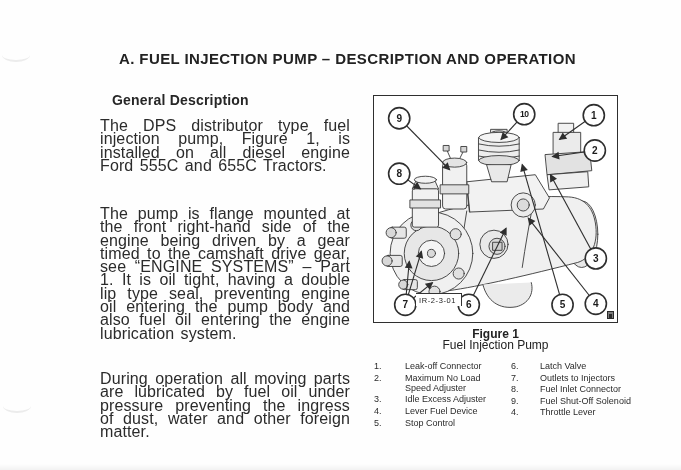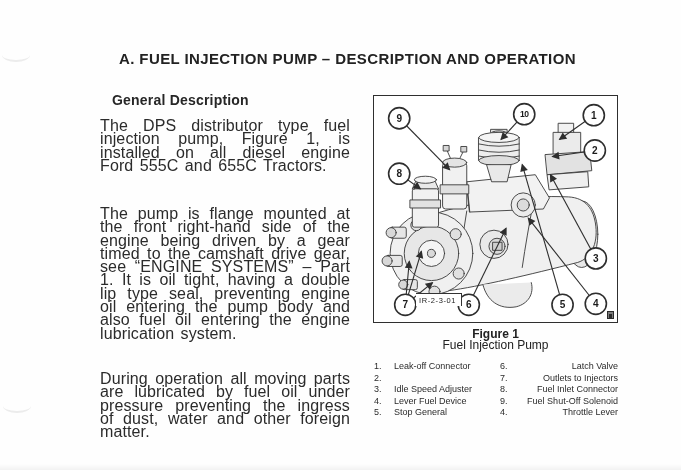--- a/index.html
+++ b/index.html
@@ -60,22 +60,22 @@
 
   .legend {
     position:absolute; left:374px; top:361px;
     display:flex; font-size:9px; line-height:10.3px; color:#2b2b2b;
   }
   .legend-col { display:flex; flex-direction:column; }
   .legend-col-left  { margin-right:22px; }
   .legend-item { display:flex; margin-bottom:1.3px; }
   .legend-num { flex:none; width:20px; }
   .legend-col-right .legend-num { width:18px; }
-  .legend-label { width:84px; }
-  .legend-col-right .legend-label { width:100px;text-align:right; }
+  .legend-label { width:84px;margin-left:11px; }
+  .legend-col-right .legend-label { width:100px; }
 
   
   .callout circle { fill:#fff; stroke:#2e2e2e; stroke-width:1.6; }
   .callout text {
     font-family:"Liberation Sans", sans-serif; font-weight:bold;
     font-size:10px; fill:#1c1c1c; text-anchor:middle;
   }
   .callout.wide text { font-size:8.5px; letter-spacing:-.4px; }
   .arrows line { stroke:#2e2e2e; stroke-width:1.1; marker-end:url(#ah); }
 
@@ -254,32 +254,33 @@
   </div>
 
   <div class="legend">
     <div class="legend-col legend-col-left">
       <div class="legend-item">
         <span class="legend-num">1.</span>
         <span class="legend-label">Leak-off Connector</span>
       </div>
       <div class="legend-item">
         <span class="legend-num">2.</span>
+        <span class="legend-label">Maximum No Load Speed Adjuster</span>
       </div>
       <div class="legend-item">
         <span class="legend-num">3.</span>
-        <span class="legend-label">Idle Speed Adjuster</span>
+        <span class="legend-label">Idle Excess Adjuster</span>
       </div>
       <div class="legend-item">
         <span class="legend-num">4.</span>
         <span class="legend-label">Lever Fuel Device</span>
       </div>
       <div class="legend-item">
         <span class="legend-num">5.</span>
-        <span class="legend-label">Stop General</span>
+        <span class="legend-label">Stop Control</span>
       </div>
     </div>
     <div class="legend-col legend-col-right">
       <div class="legend-item">
         <span class="legend-num">6.</span>
         <span class="legend-label">Latch Valve</span>
       </div>
       <div class="legend-item">
         <span class="legend-num">7.</span>
         <span class="legend-label">Outlets to Injectors</span>

